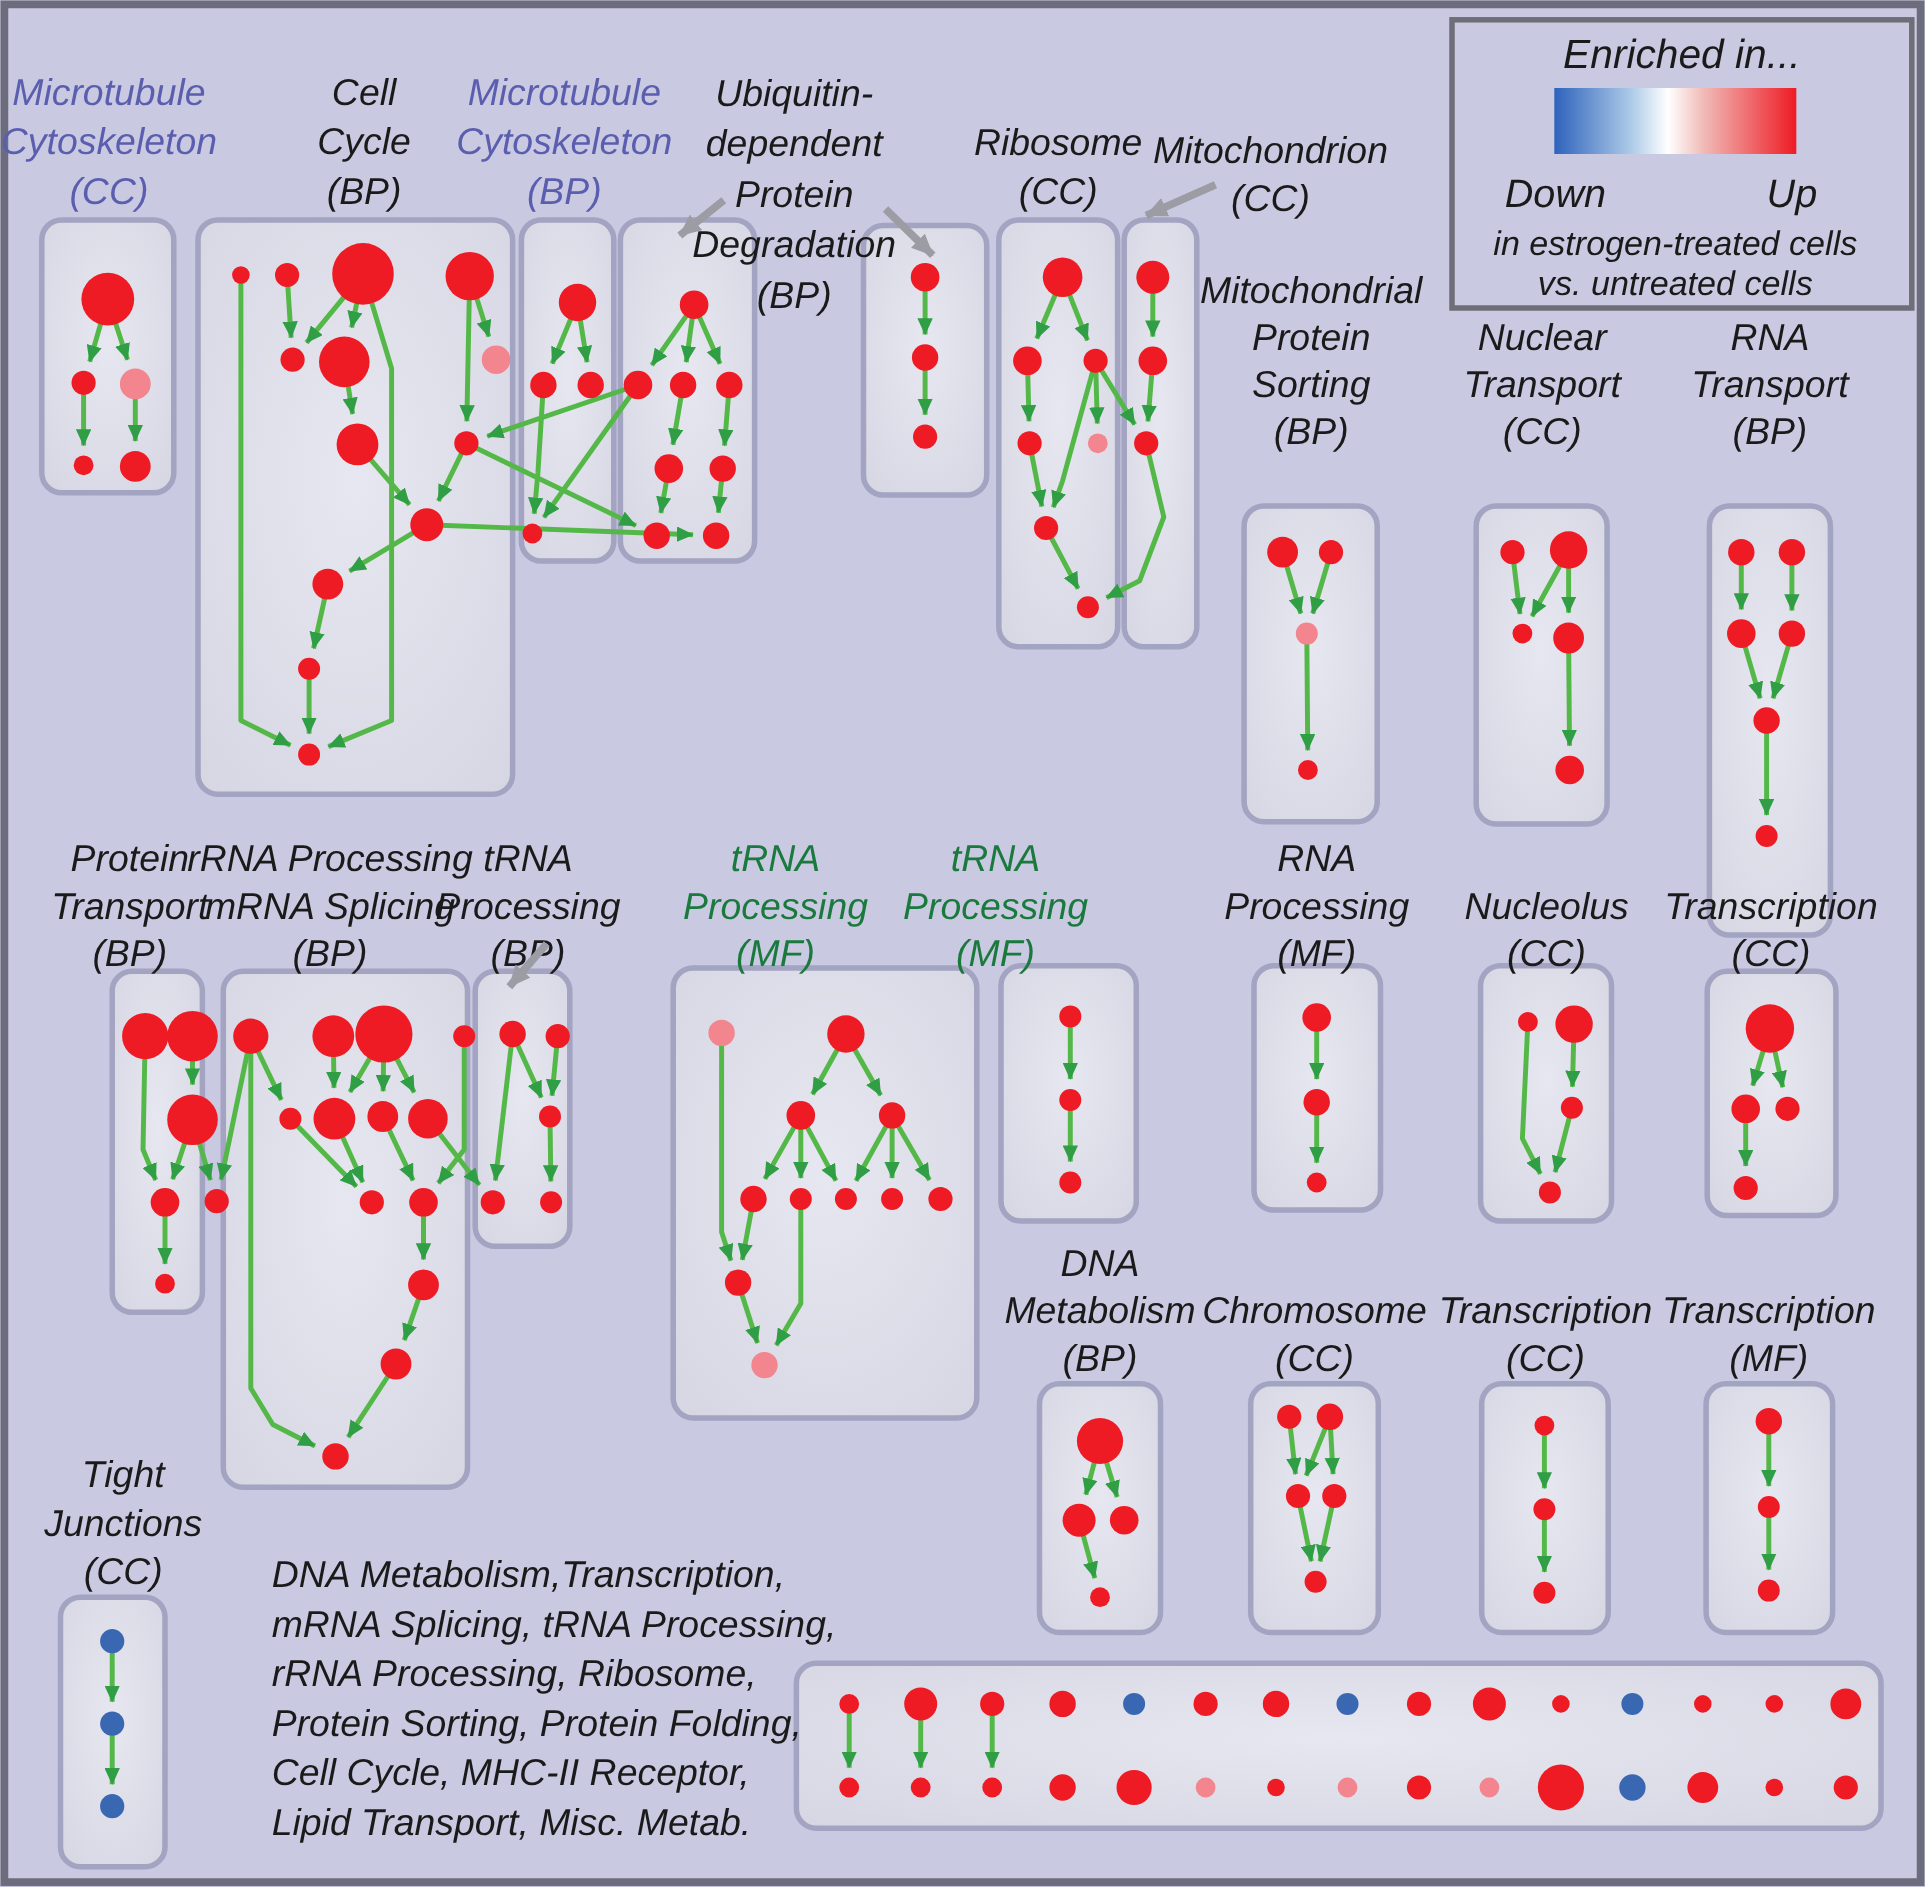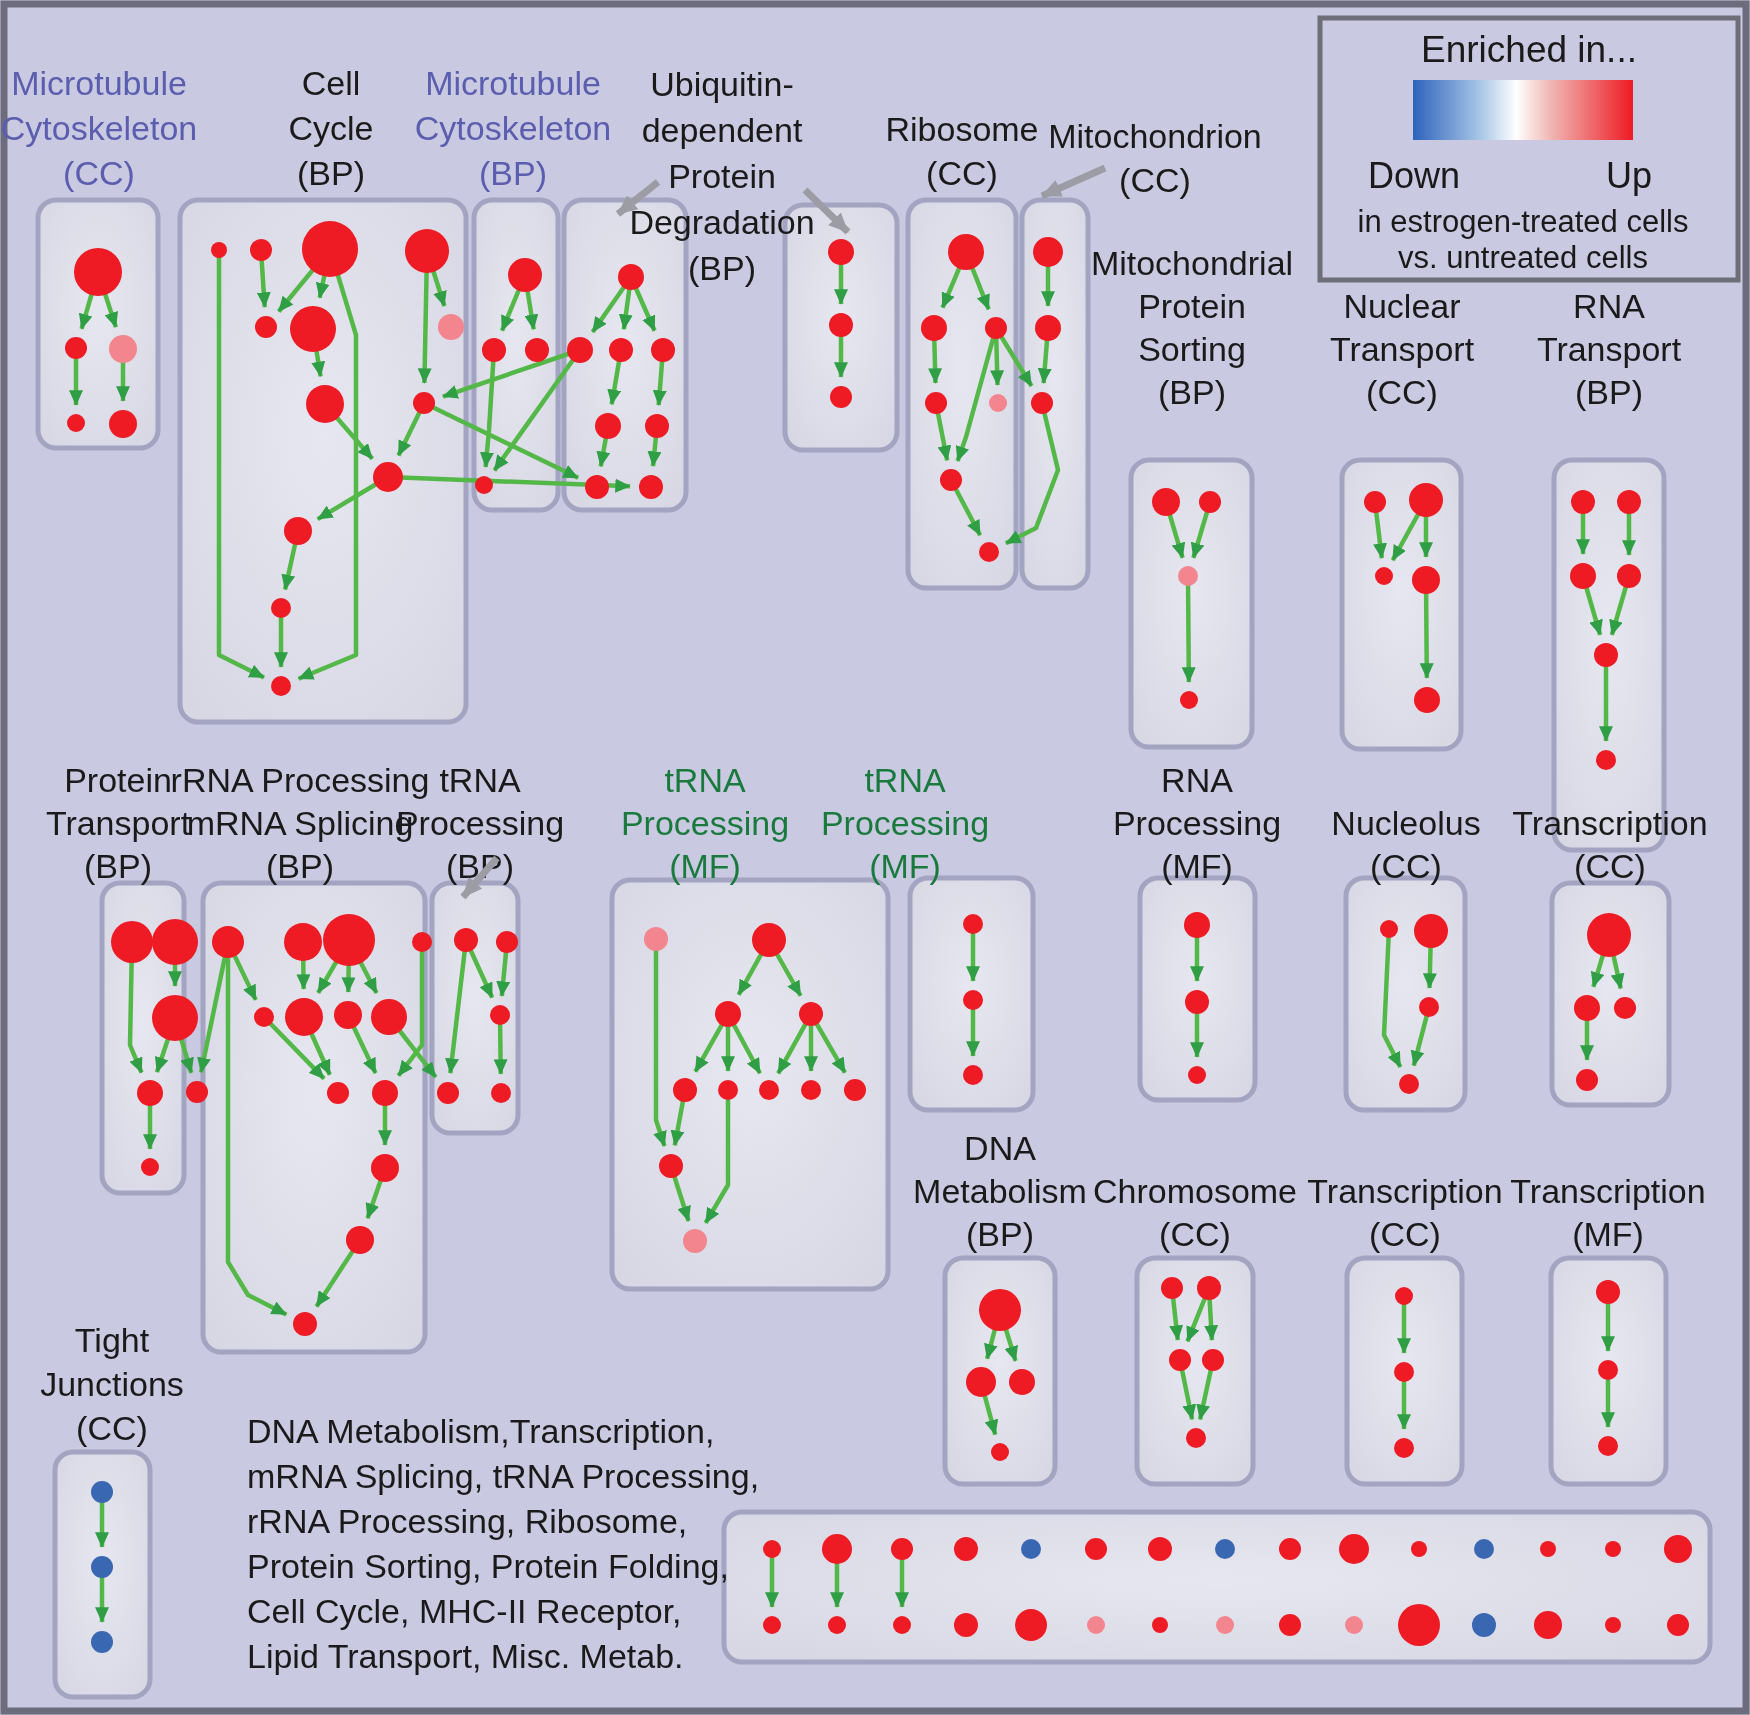--- a/index.html
+++ b/index.html
@@ -1,17 +1,17 @@
 <!DOCTYPE html>
 <html><head>
 <meta charset="utf-8">
 <style>
   html,body{margin:0;padding:0;background:#b9b9cf;}
   .stage{width:1750px;height:1715px;position:relative;margin:0 auto;
-         font-family:"Liberation Sans",sans-serif;}
+         font-family:"Liberation Sans",sans-serif;font-style:italic;}
   svg{display:block}
 </style>
 </head>
 <body>
 
 <div class="stage">
   <svg id="diagram" width="1750" height="1715" viewBox="0 0 1750 1715" xmlns="http://www.w3.org/2000/svg">
       <defs>
         <linearGradient id="legend-grad" x1="0" y1="0" x2="1" y2="0">
           <stop offset="0" stop-color="#2E63BC"></stop>

